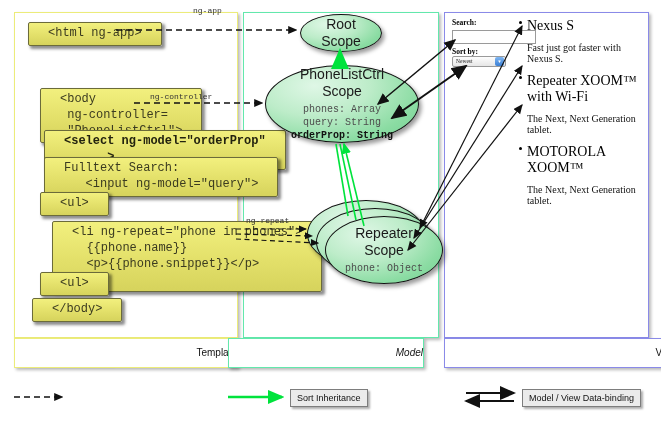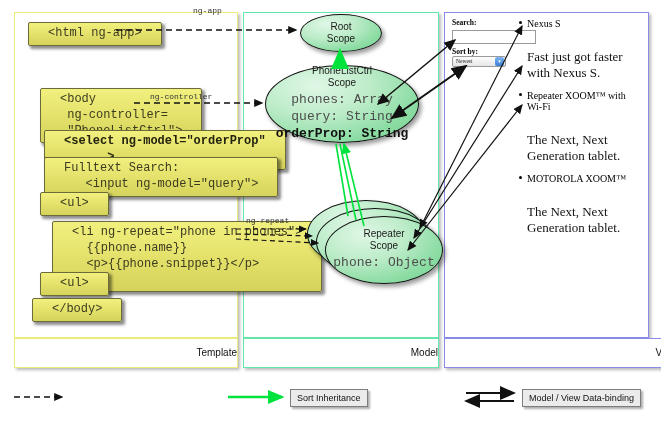--- a/index.html
+++ b/index.html
@@ -12,62 +12,62 @@
   .panel{position:absolute;background:#fff;border:1.5px solid #ccc;
          box-shadow:2px 2px 3px rgba(0,0,0,.28);}
   .panel.tpl{left:14px;top:12px;width:222px;height:324px;border-color:#ecec7a;}
   .panel.mdl{left:243px;top:12px;width:194px;height:324px;border-color:#63e8ac;}
   .panel.vw {left:444px;top:12px;width:203px;height:324px;border-color:#8a8ae8;}
 
   .collabel{position:absolute;background:#fff;border:1.5px solid #ccc;
             box-shadow:2px 2px 3px rgba(0,0,0,.28);height:28px;line-height:28px;
             text-align:right;font-size:10px;color:#111;}
   .collabel.tpl{left:14px;top:338px;width:222px;border-color:#ecec7a;}
-  .collabel.mdl{left:243px;top:338px;width:194px;border-color:#63e8ac;}
+  .collabel.mdl{left:228px;top:338px;width:194px;border-color:#63e8ac;font-style:italic;}
   .collabel.vw {left:444px;top:338px;width:203px;border-color:#8a8ae8;padding-left:29px;}
 
   
   .code{position:absolute;border:1px solid #6b6b3a;border-radius:2px;
         background:linear-gradient(180deg,#f2f07e 0%,#e3e06a 55%,#d6d35c 100%);
         box-shadow:2.5px 2.5px 3px rgba(0,0,0,.45);
         font-family:"Liberation Mono",monospace;font-size:12px;line-height:1.32;
         color:#3b3b20;padding:3px 19px;white-space:pre;}
   .code.bold{font-weight:bold;color:#23230f;}
 
   
   .ell{position:absolute;border:1.6px solid #111;border-radius:50%;
        background:radial-gradient(ellipse at 32% 26%,#dff7e6 0%,#bdecc9 38%,#8bdca3 72%,#72cf8f 100%);
        box-shadow:2.5px 3px 4px rgba(0,0,0,.4);
        display:flex;flex-direction:column;align-items:center;justify-content:center;
        text-align:center;}
-  .ell .nm{font-size:10px;color:#1a1a1a;line-height:1.2;}
-  .ell .props{font-family:"Liberation Mono",monospace;font-size:13px;
+  .ell .nm{font-size:14px;color:#1a1a1a;line-height:1.2;}
+  .ell .props{font-family:"Liberation Mono",monospace;font-size:10px;
               color:#4d4d4d;line-height:1.3;margin-top:3px;white-space:pre;}
   .ell .props b{color:#111;}
   .ghost{position:absolute;border:1.6px solid #111;border-radius:50%;
          background:radial-gradient(ellipse at 32% 26%,#dff7e6 0%,#bdecc9 38%,#8bdca3 72%,#72cf8f 100%);
          box-shadow:2.5px 3px 4px rgba(0,0,0,.4);}
 
   
   .vwinner{position:absolute;left:452px;top:18px;width:190px;font-family:"Liberation Serif",serif;}
   .vlab{font-size:7.5px;color:#000;font-weight:bold;}
   .vinput{width:78px;height:10px;border:1px solid #9a9a9a;background:#fff;margin:2px 0 3px 0;}
   .vselect{width:54px;height:11px;border:1px solid #9a9a9a;border-radius:2px;
            background:linear-gradient(180deg,#fdfdfd,#e6e6e6);
            display:flex;align-items:center;justify-content:space-between;
            font-size:5.5px;color:#222;padding:0 1px 0 3px;box-sizing:border-box;}
   .vselbtn{width:9px;height:9px;border-radius:2px;
            background:linear-gradient(180deg,#7fb6f2,#3a7fd5);color:#fff;
            font-size:5px;line-height:9px;text-align:center;}
   .plist{position:absolute;left:66px;top:0;width:124px;}
   .pitem{margin-bottom:9px;}
-  .pname{font-size:10px;color:#000;position:relative;padding-left:9px;}
+  .pname{font-size:14px;color:#000;position:relative;padding-left:9px;}
   .pname:before{content:"";position:absolute;left:1px;top:3px;width:3px;height:3px;
                 background:#000;border-radius:50%;}
-  .psnip{font-size:13px;color:#111;margin-top:20px;padding-left:9px;}
+  .psnip{font-size:10px;color:#111;margin-top:8px;padding-left:9px;}
 
   
   .elab{position:absolute;font-family:"Liberation Mono",monospace;font-size:8px;color:#333;}
   .lgbox{position:absolute;border:1px solid #7d7d7d;background:#ebebeb;
          box-shadow:2px 2px 2px rgba(0,0,0,.32);height:16px;line-height:16px;
          padding:0 6px;font-size:9px;color:#111;white-space:nowrap;}
 </style>
 </head>
 <body>
 

